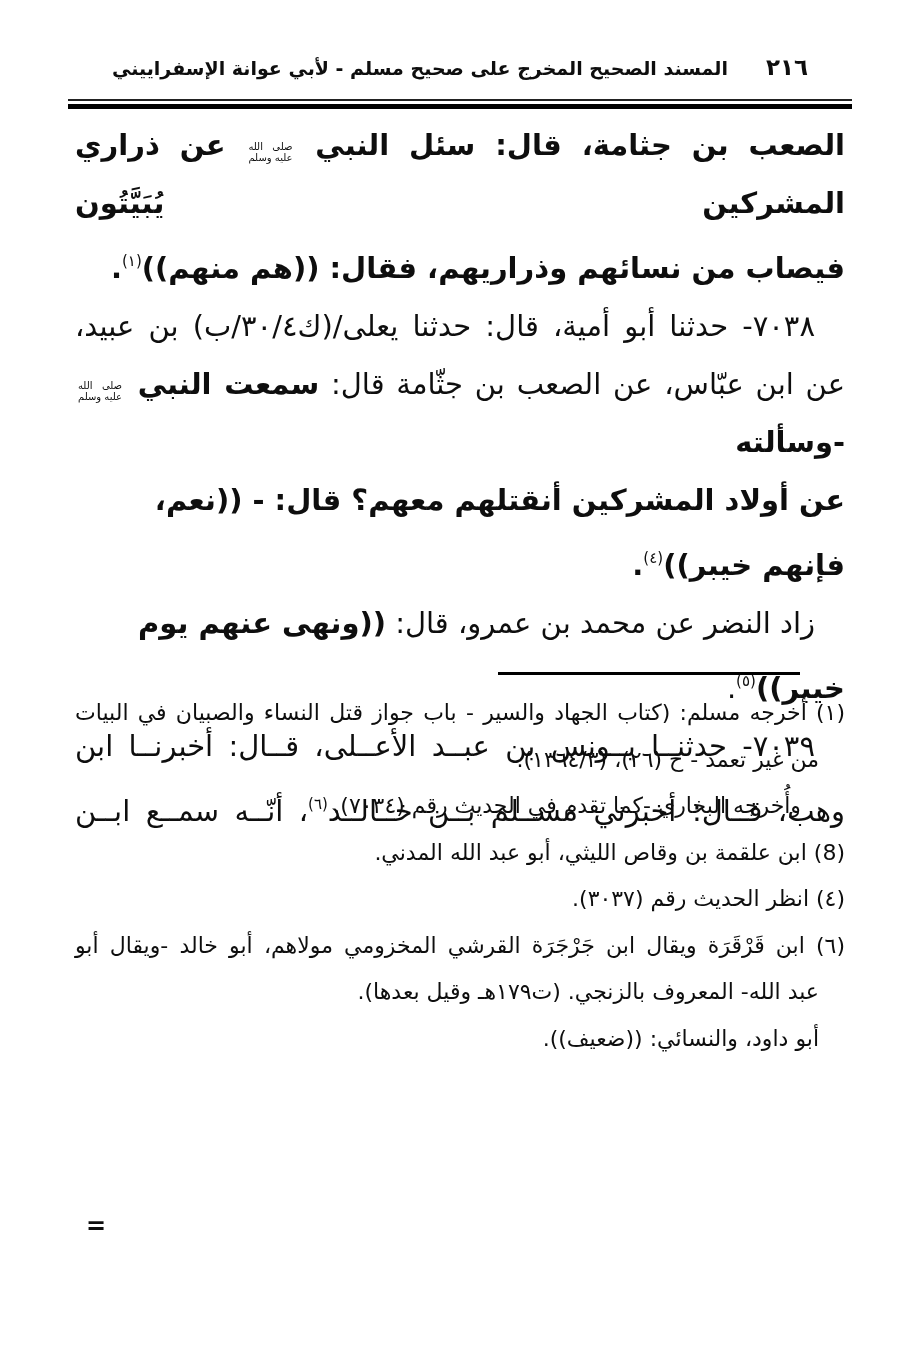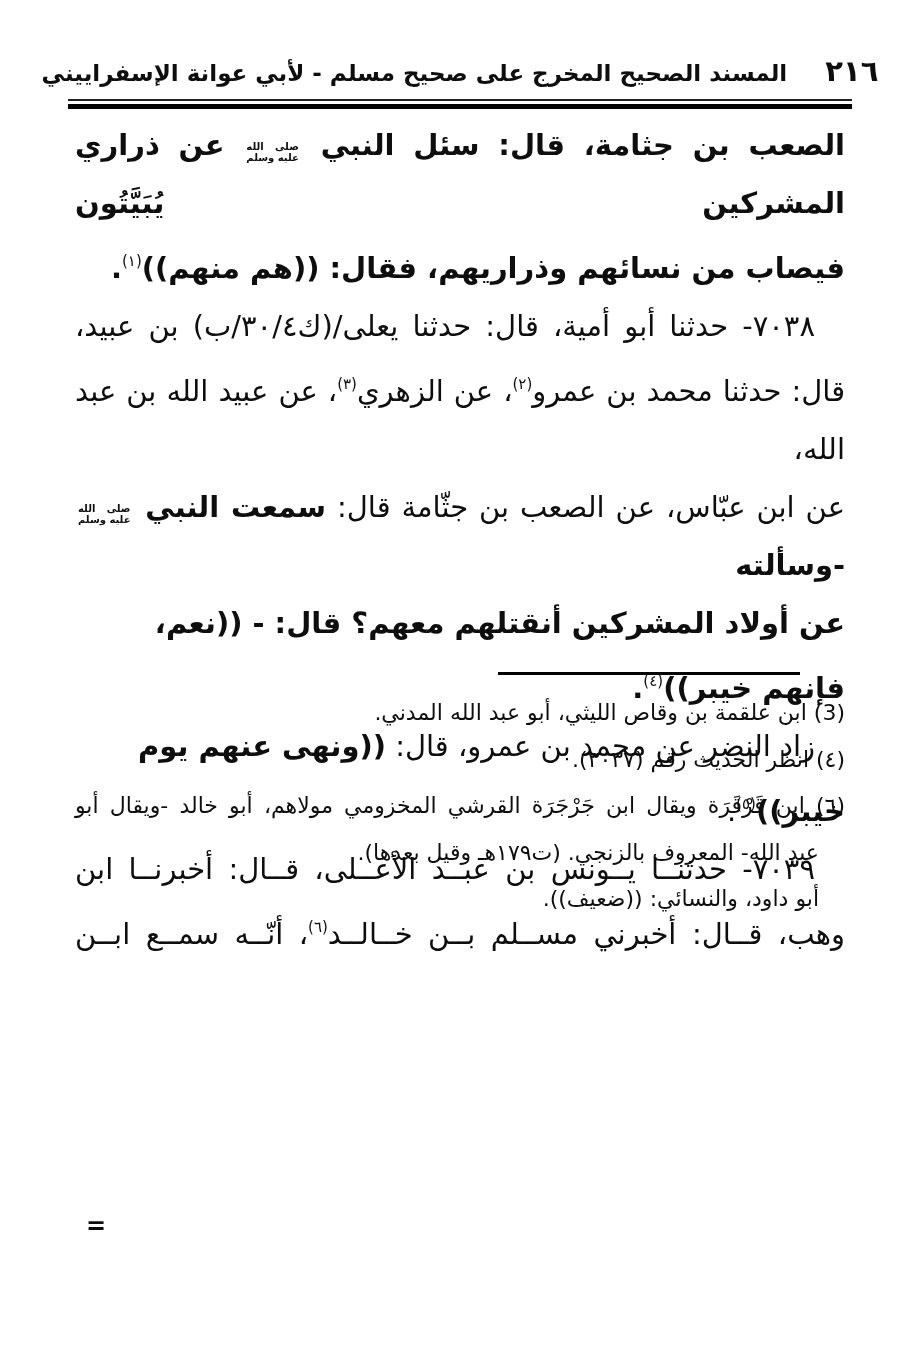--- a/index.html
+++ b/index.html
@@ -12,39 +12,39 @@
     font-family:"DejaVu Sans", sans-serif;
     direction:rtl;
     overflow:hidden;
   }
   
   .header{
     position:absolute;top:54px;left:75px;right:55px;
     display:flex;justify-content:center;align-items:baseline;gap:38px;
     font-weight:bold;
   }
-  .page-number{font-size:29px;letter-spacing:1px;}
-  .book-title{font-size:23px;white-space:nowrap;}
+  .page-number{font-size:23px;letter-spacing:1px;}
+  .book-title{font-size:19px;white-space:nowrap;}
   .rule-a{position:absolute;top:99px;left:68px;right:48px;height:2px;background:#222;}
   .rule-b{position:absolute;top:104px;left:68px;right:48px;height:5px;background:#000;}
   
   .main{
     position:absolute;top:116px;left:75px;right:55px;
     font-size:29px;line-height:58px;
   }
   .l{}
   .l.j{text-align:justify;text-align-last:justify;}
   .l.ind{text-indent:30px;}
   .b{font-weight:bold;}
   .sup{font-size:15px;vertical-align:12px;font-weight:normal;}
   .saw{
     display:inline-block;
     font-size:10px;line-height:11px;
     text-align:right;vertical-align:-6px;
-    white-space:pre-line;margin:0 3px;font-weight:bold;
+    white-space:pre-line;margin:0 3px;font-weight:normal;
   }
   
   .fnsep{position:absolute;top:672px;right:100px;width:302px;height:3px;background:#000;}
   .footnotes{
     position:absolute;top:690px;left:75px;right:55px;
     font-size:22px;line-height:46.5px;
   }
   .fl{text-align:right;}
   .fl.j{text-align:justify;text-align-last:justify;}
   .fl.i1{padding-right:26px;}
@@ -65,34 +65,38 @@
   </div>
 
   <div class="rule-a"></div>
   <div class="rule-b"></div>
 
   <div class="main">
       <div class="l j"><span class="b">الصعب بن جثامة، قال: سئل النبي </span><span class="saw">صلى الله
 عليه وسلم</span><span class="b"> عن ذراري المشركين يُبَيَّتُون</span></div>
       <div class="l"><span class="b">فيصاب من نسائهم وذراريهم، فقال: ((هم منهم))</span><span class="sup">(١)</span><span class="b">.</span></div>
       <div class="l j ind"><span>٧٠٣٨- حدثنا أبو أمية، قال: حدثنا يعلى/(ك٤/‏٣٠/ب) بن عبيد،</span></div>
-      <div class="l j"><span>قال: حدثنا محمد بن عمرو</span><span class="sup">(٢)</span><span>، عن الزهري</span><span class="sup">(٣)</span><span>، عن عبيد الله بن عبد الله،</span></div>
       <div class="l j"><span>عن ابن عبّاس، عن الصعب بن جثّامة قال: </span><span class="b">سمعت النبي </span><span class="saw">صلى الله
 عليه وسلم</span><span class="b"> -وسألته</span></div>
       <div class="l"><span class="b">عن أولاد المشركين أنقتلهم معهم؟ قال: - ((نعم، فإنهم خيبر))</span><span class="sup">(٤)</span><span class="b">.</span></div>
       <div class="l ind"><span>زاد النضر عن محمد بن عمرو، قال: </span><span class="b">((ونهى عنهم يوم خيبر))</span><span class="sup">(٥)</span><span>.</span></div>
       <div class="l j ind"><span>٧٠٣٩- حدثنــا يــونس بن عبــد الأعــلى، قــال: أخبرنــا ابن</span></div>
       <div class="l j"><span>وهب، قــال: أخبرني مســلم بــن خــالــد</span><span class="sup">(٦)</span><span>، أنّــه سمــع ابــن</span></div>
     </div>
 
   <div class="fnsep"></div>
 
   <div class="footnotes">
       <div>
-        <div class="fl">(3) ابن علقمة بن وقاص الليثي، أبو عبد الله المدني.</div>
+        <div class="fl j">(١) أخرجه مسلم: (كتاب الجهاد والسير - باب جواز قتل النساء والصبيان في البيات</div>
+        <div class="fl i1">من غير تعمد - ح (٢٦)، (٣/‏١٣٦٤).</div>
+        <div class="fl i2">وأُخرجه البخاري -كما تقدم في الحديث رقم (٧٠٣٤).</div>
+      </div>
+      <div>
+        <div class="fl">(8) ابن علقمة بن وقاص الليثي، أبو عبد الله المدني.</div>
       </div>
       <div>
         <div class="fl">(٤) انظر الحديث رقم (٣٠٣٧).</div>
       </div>
       <div>
         <div class="fl j">(٦) ابن قَرْقَرَة ويقال ابن جَرْجَرَة القرشي المخزومي مولاهم، أبو خالد -ويقال أبو</div>
         <div class="fl i1">عبد الله- المعروف بالزنجي. (ت١٧٩هـ وقيل بعدها).</div>
         <div class="fl i1">أبو داود، والنسائي: ((ضعيف)).</div>
       </div>
     </div>

